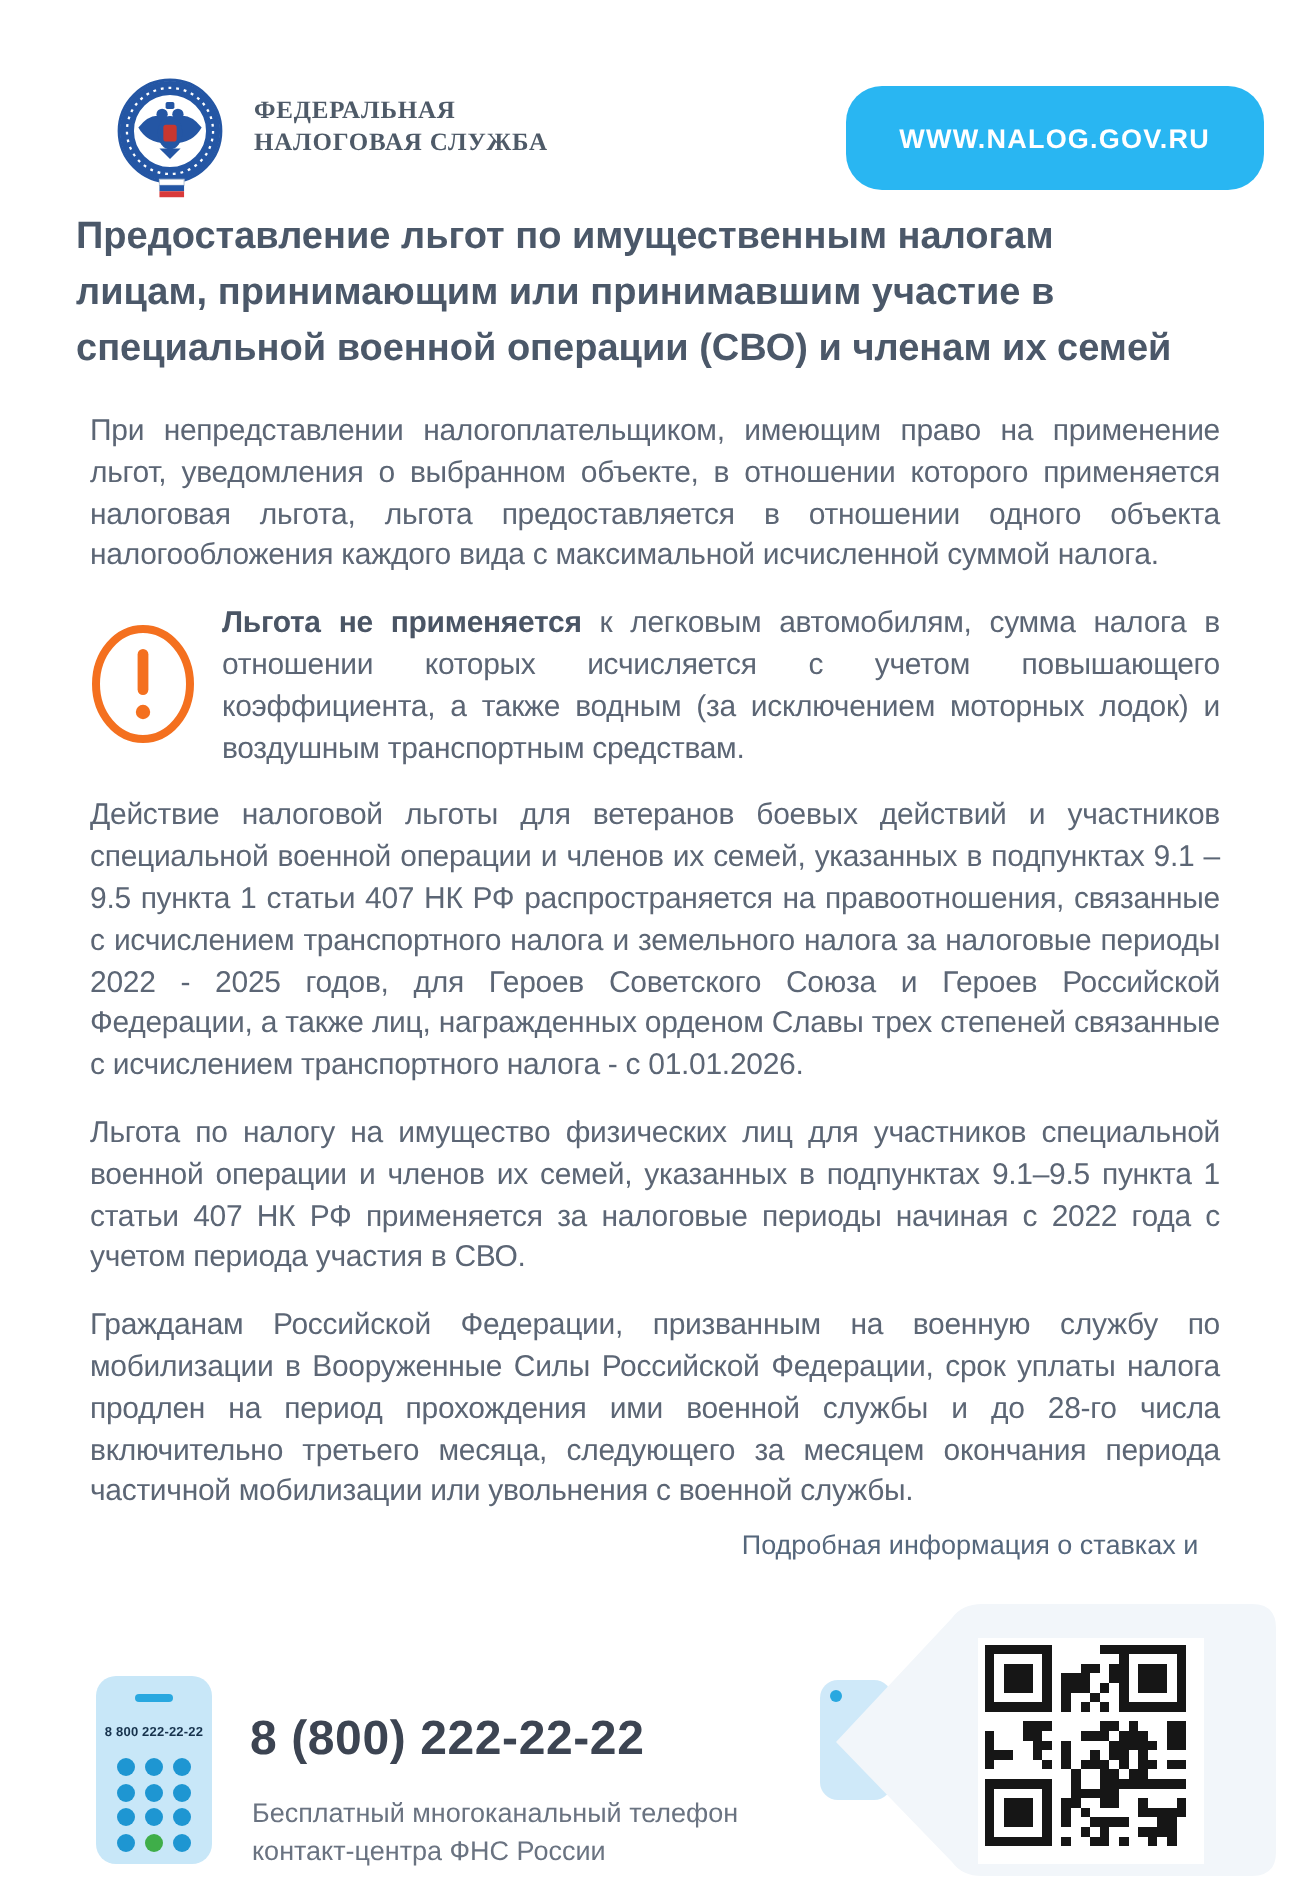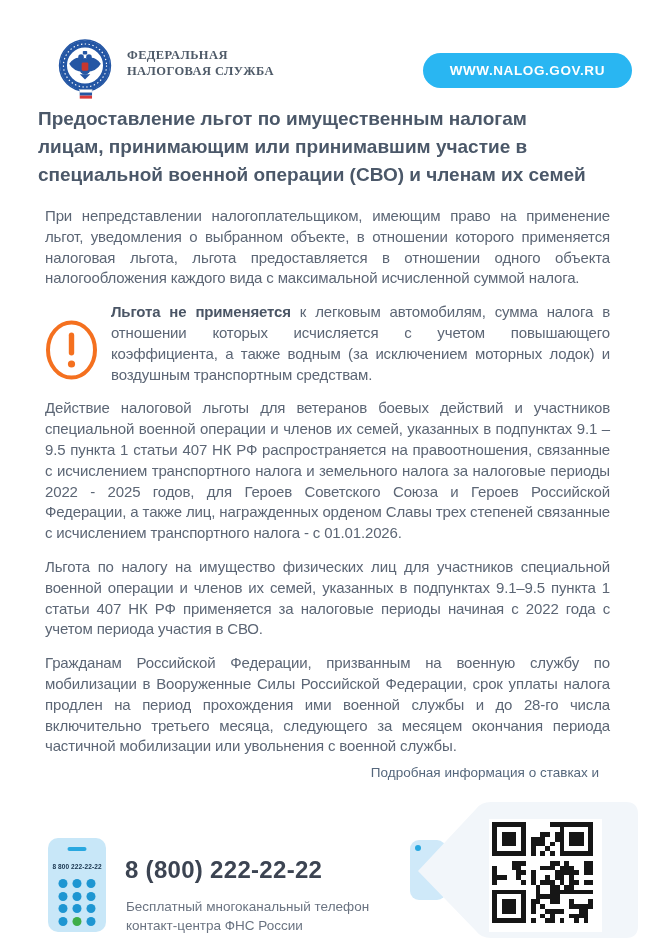--- a/index.html
+++ b/index.html
@@ -8,40 +8,40 @@
     font-family:"Liberation Sans","DejaVu Sans",sans-serif;
   }
   
   .header{display:flex;align-items:flex-start;padding:38px 21px 0 56px;height:62px;}
   .logo-emblem{flex:none;}
   .logo-text{
     margin:10px 0 0 13px;font-size:12.5px;font-weight:bold;line-height:15.5px;
     letter-spacing:.4px;color:var(--logo-text,#4e5a68);white-space:nowrap;font-family:Liberation Serif, serif;
   }
   .site-pill{
-    margin-left:auto;margin-top:15px;height:35px;padding:0 27px;border:none;cursor:pointer;
+    margin-left:auto;margin-top:5px;height:52px;padding:0 27px;border:none;cursor:pointer;
     border-radius:18px;background:var(--brand-blue,#29b6f2);color:#fff;
     display:flex;align-items:center;font-weight:bold;font-size:13.5px;letter-spacing:.6px;
     font-family:inherit;
   }
   
   .doc-title{
     margin:5px 38px 0;text-align:left;font-weight:bold;font-size:19px;line-height:28px;
     color:var(--title-color,#4b5869);
   }
   
   .col{margin:0 43px 0 45px;}
   .para{
     margin:13px 0 0;text-align:justify;text-align-last:left;
     font-size:15px;line-height:20.8px;letter-spacing:-0.15px;
     color:var(--body-color,#5c6675);
   }
   .para b{color:var(--bold-color,#4a5565);}
   .first-para{margin-top:17px;}
-  .warning{display:flex;margin-top:13px;gap:13px;align-items:flex-end;}
+  .warning{display:flex;margin-top:13px;gap:13px;align-items:center;}
   .warning .warn-icon{flex:none;margin-top:2px;}
   .warning .para{margin-top:0;flex:1;}
   
   .note{
     margin:6px 18px 0 auto;width:300px;text-align:center;
     font-size:13.5px;line-height:20px;color:var(--note-color,#55677c);font-weight:500;
   }
   
   .phone-device{
     position:absolute;left:48px;top:838px;width:58px;height:94px;border-radius:10px;

